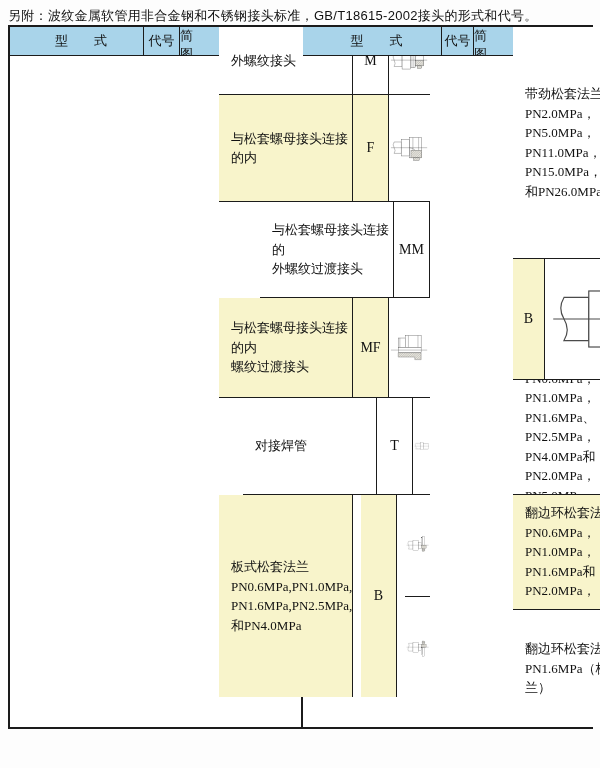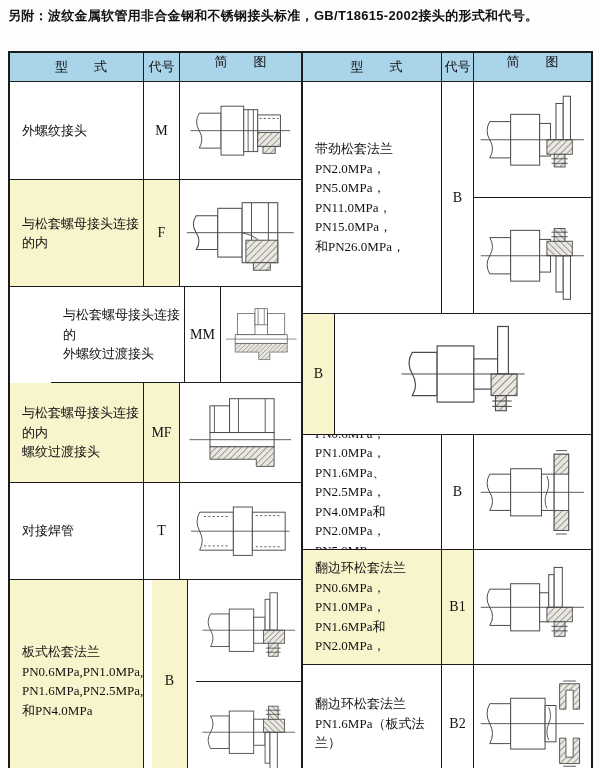--- a/index.html
+++ b/index.html
@@ -1,26 +1,26 @@
 <!DOCTYPE html>
 <html><head>
 <meta charset="utf-8">
 <style>
   html,body{margin:0;padding:0;}
   body{
     width:600px;height:768px;background:#fdfdfd;overflow:hidden;
     font-family:"Liberation Sans","DejaVu Sans",sans-serif;color:#111;
   }
   .title{
-    padding:7px 8px 26px 8px;font-size:13px;font-weight:bold;letter-spacing:.3px;
+    padding:7px 8px 0 8px;font-size:13px;font-weight:normal;letter-spacing:.3px;
   }
   .tbl{
     display:flex;margin:0 7px 0 8px;border:2px solid #1b1b1b;background:#fff;
   }
-  .half{display:flex;flex-direction:column;}
+  .half{display:flex;flex-direction:row;}
   .half.left{width:291px;border-right:2px solid #1b1b1b;}
   .half.right{flex:1;}
   .row{display:flex;border-bottom:1px solid #1b1b1b;box-sizing:border-box;background:#fff;}
   .row:last-child{border-bottom:none;}
   .cell{box-sizing:border-box;border-right:1px solid #1b1b1b;display:flex;align-items:center;overflow:hidden;}
   .cell:last-child{border-right:none;font-family:Liberation Mono, monospace;}
   .row.header{height:29px;background:#a9d4ea;}
   .row.header .cell{justify-content:center;background:#a9d4ea;font-size:13px;}
   .left .type{width:134px;}  .left .code{width:36px;}
   .right .type{width:139px;} .right .code{width:32px;}
@@ -48,21 +48,21 @@
         <span>型　　式</span>
       </div>
       <div class="cell code">
         <span>代号</span>
       </div>
       <div class="cell diagram" style="flex-direction:row;justify-content:center;">
         <span>简　　图</span>
       </div>
     </div>
     <div id="left-body">
-        <div class="row" style="height: 98px;">
+        <div class="row" style="height: 68px;">
           <div class="cell type">
             <span>外螺纹接头</span>
           </div>
           <div class="cell code">
             <span>M</span>
           </div>
           <div class="cell diagram">
             <div class="sub">
               <svg viewBox="0 0 120 100" preserveAspectRatio="xMidYMid meet">
                 <defs>
@@ -165,21 +165,21 @@
                 <rect x="48" y="12" width="50" height="38" fill="#ffffff" stroke="#4a4a4a" stroke-width="1.1"></rect>
                 <line x1="58" y1="12" x2="58" y2="50" stroke="#4a4a4a" stroke-width="1"></line>
                 <line x1="88" y1="12" x2="88" y2="50" stroke="#4a4a4a" stroke-width="1"></line>
                 <rect x="26" y="50" width="72" height="16" fill="#ffffff" stroke="#4a4a4a" stroke-width="1.1"></rect>
                 <path d="M26,66 L98,66 L98,88 L78,88 L78,80 L26,80 Z" fill="url(#hp)" stroke="#4a4a4a" stroke-width="1"></path>
                 <line x1="3" y1="58" x2="117" y2="58" stroke="#4a4a4a" stroke-width="1"></line>
               </svg>
             </div>
           </div>
         </div>
-        <div class="row" style="height: 97px;">
+        <div class="row" style="height: 97px; margin-left: 24px;">
           <div class="cell type">
             <span>对接焊管</span>
           </div>
           <div class="cell code">
             <span>T</span>
           </div>
           <div class="cell diagram">
             <div class="sub">
               <svg viewBox="0 0 120 100" preserveAspectRatio="xMidYMid meet">
                 <defs>

